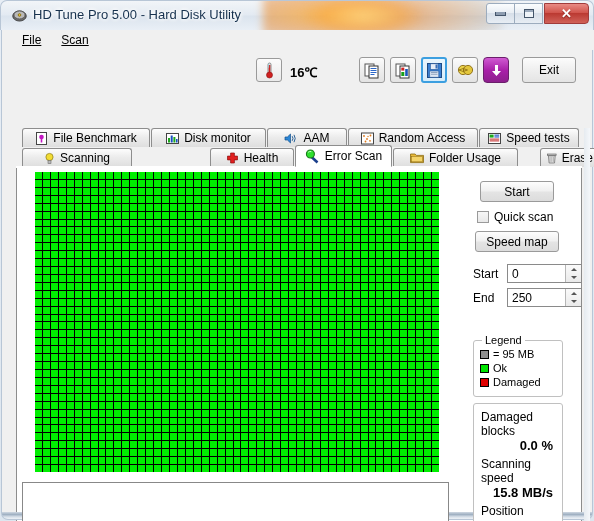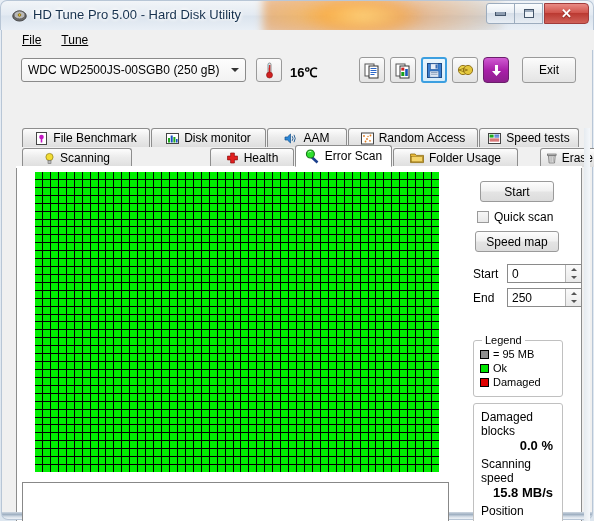--- a/index.html
+++ b/index.html
@@ -257,31 +257,25 @@
       <div class="winbtn close">
         <span class="glyph-close">✕</span>
       </div>
     </div>
   </div>
 
   <div class="client">
 
     <div class="menubar">
       <div class="menuitem"><u>File</u></div>
-      <div class="menuitem"><u>Tune</u></div>
+      <div class="menuitem"><u>Scan</u></div>
     </div>
 
     <div class="toolbar">
 
-      <div class="combo">
-        <span class="val">WDC WD2500JS-00SGB0 (250 gB)</span>
-        <span class="arrowbox">
-            <span class="tri-down"></span>
-          </span>
-      </div>
 
       <div class="thermo">
         <svg width="9" height="17" viewBox="0 0 9 17">
           <rect x="3" y="1" width="3" height="10" rx="1.5" fill="#e6e6e6" stroke="#666" stroke-width="0.7"></rect>
           <rect x="3.7" y="3" width="1.6" height="8" fill="#d02020"></rect>
           <circle cx="4.5" cy="13" r="3" fill="#d02020" stroke="#8a1414" stroke-width="0.6"></circle>
           <rect x="3.4" y="1.6" width="0.7" height="4" fill="#8fd8e8"></rect>
         </svg>
       </div>
       <div class="temptext">16℃</div>

